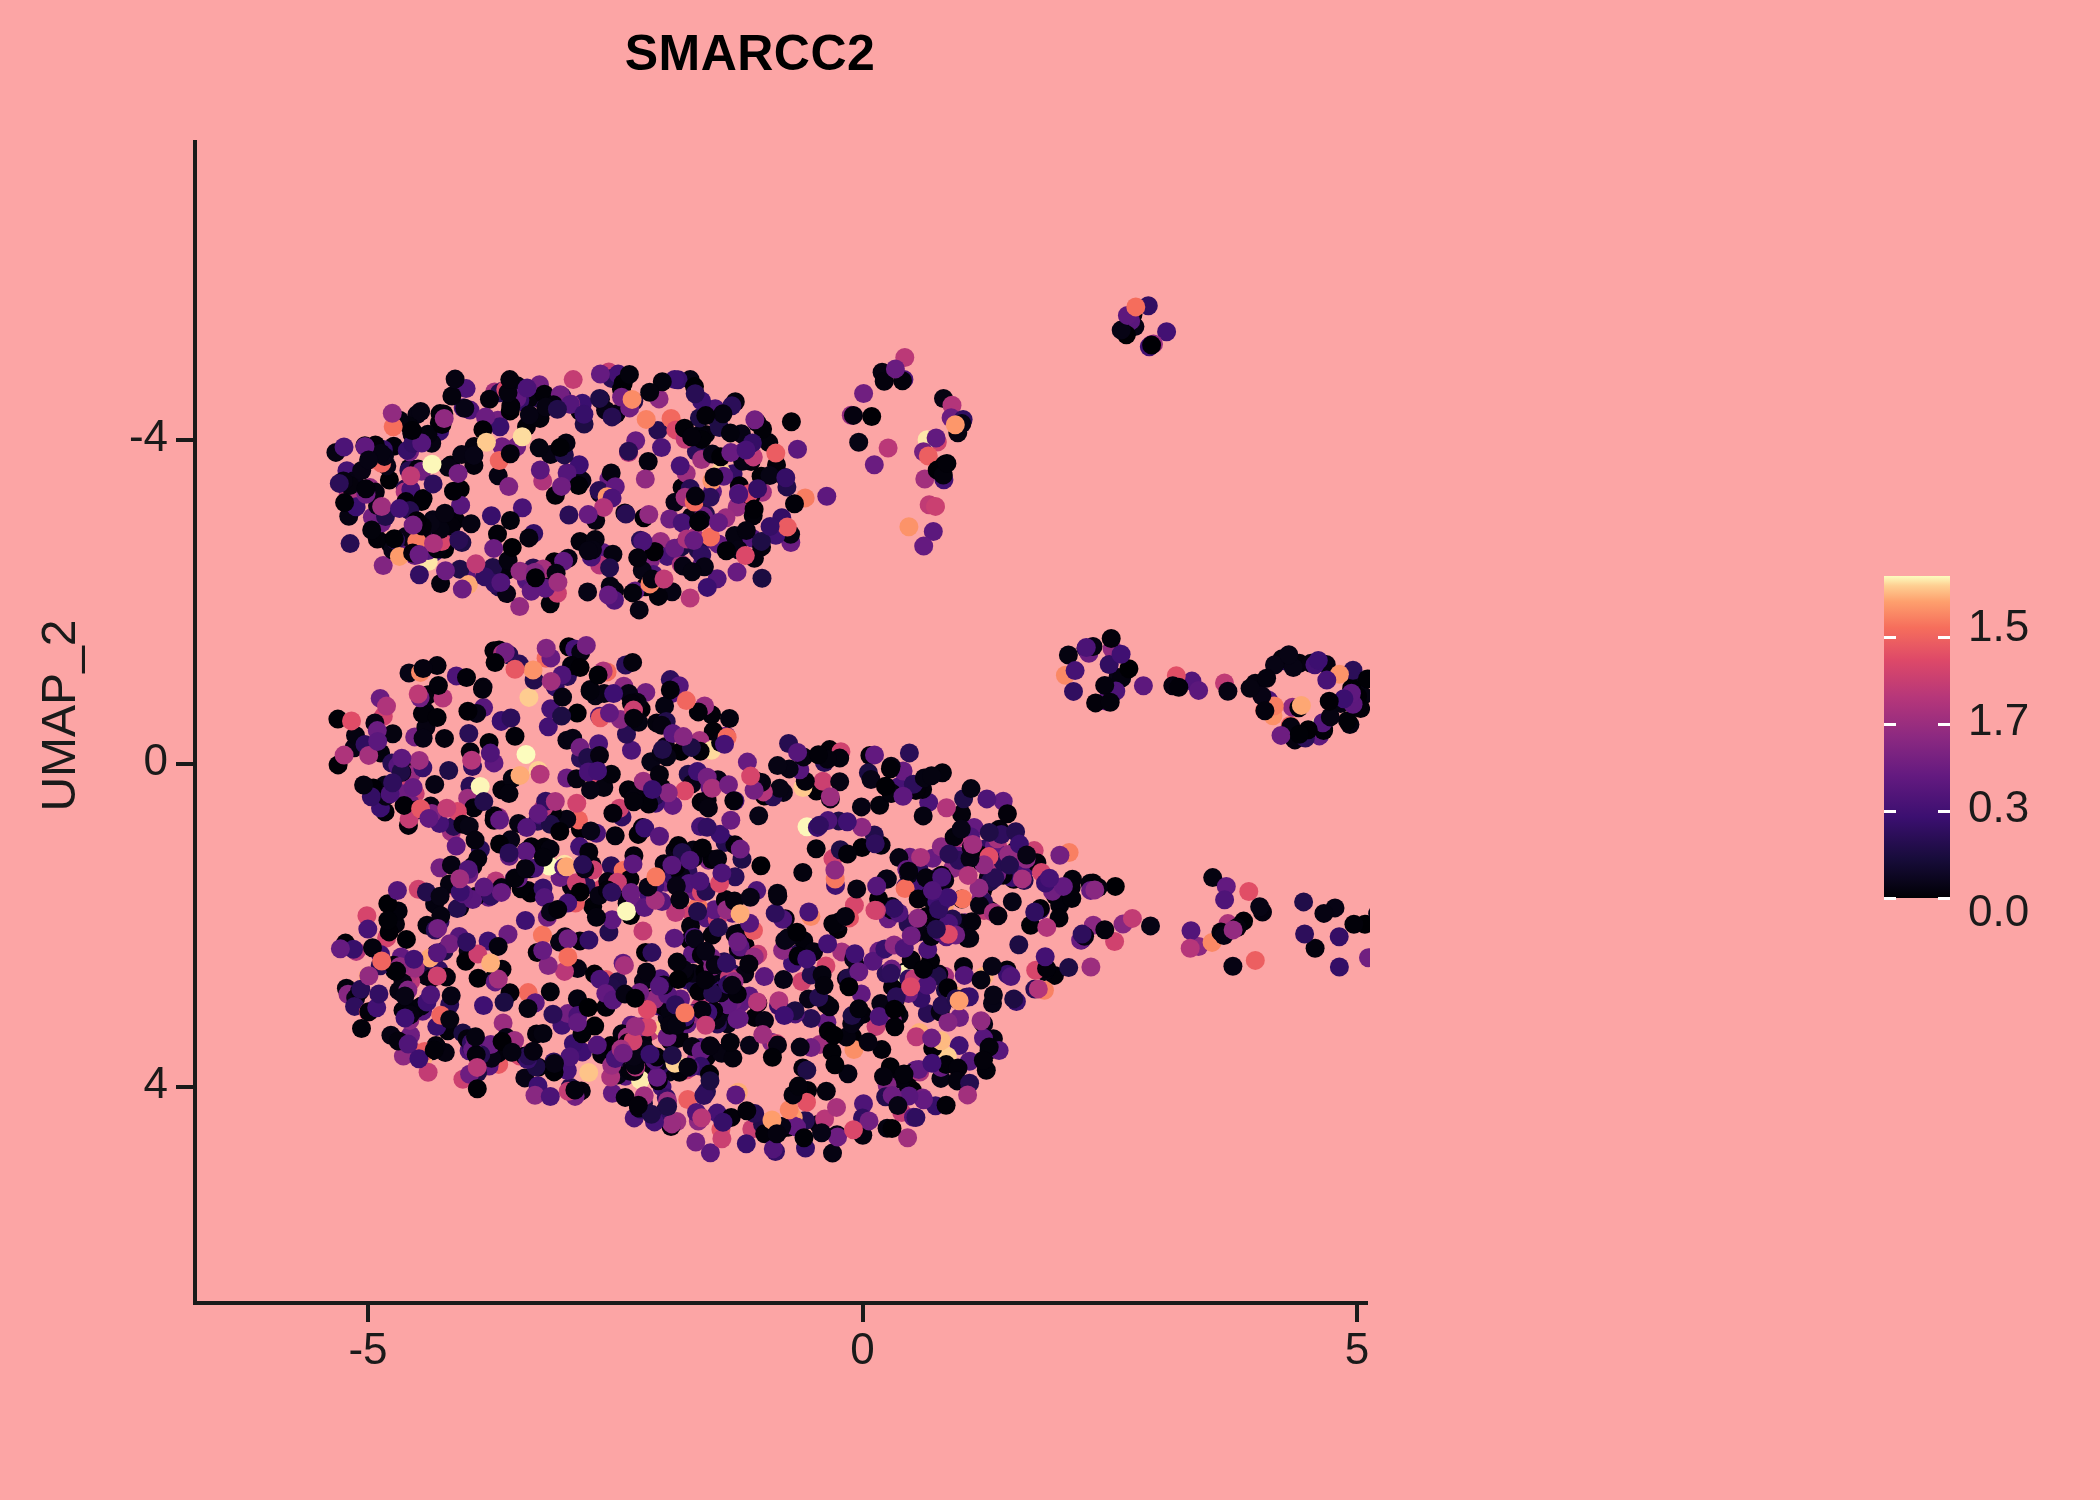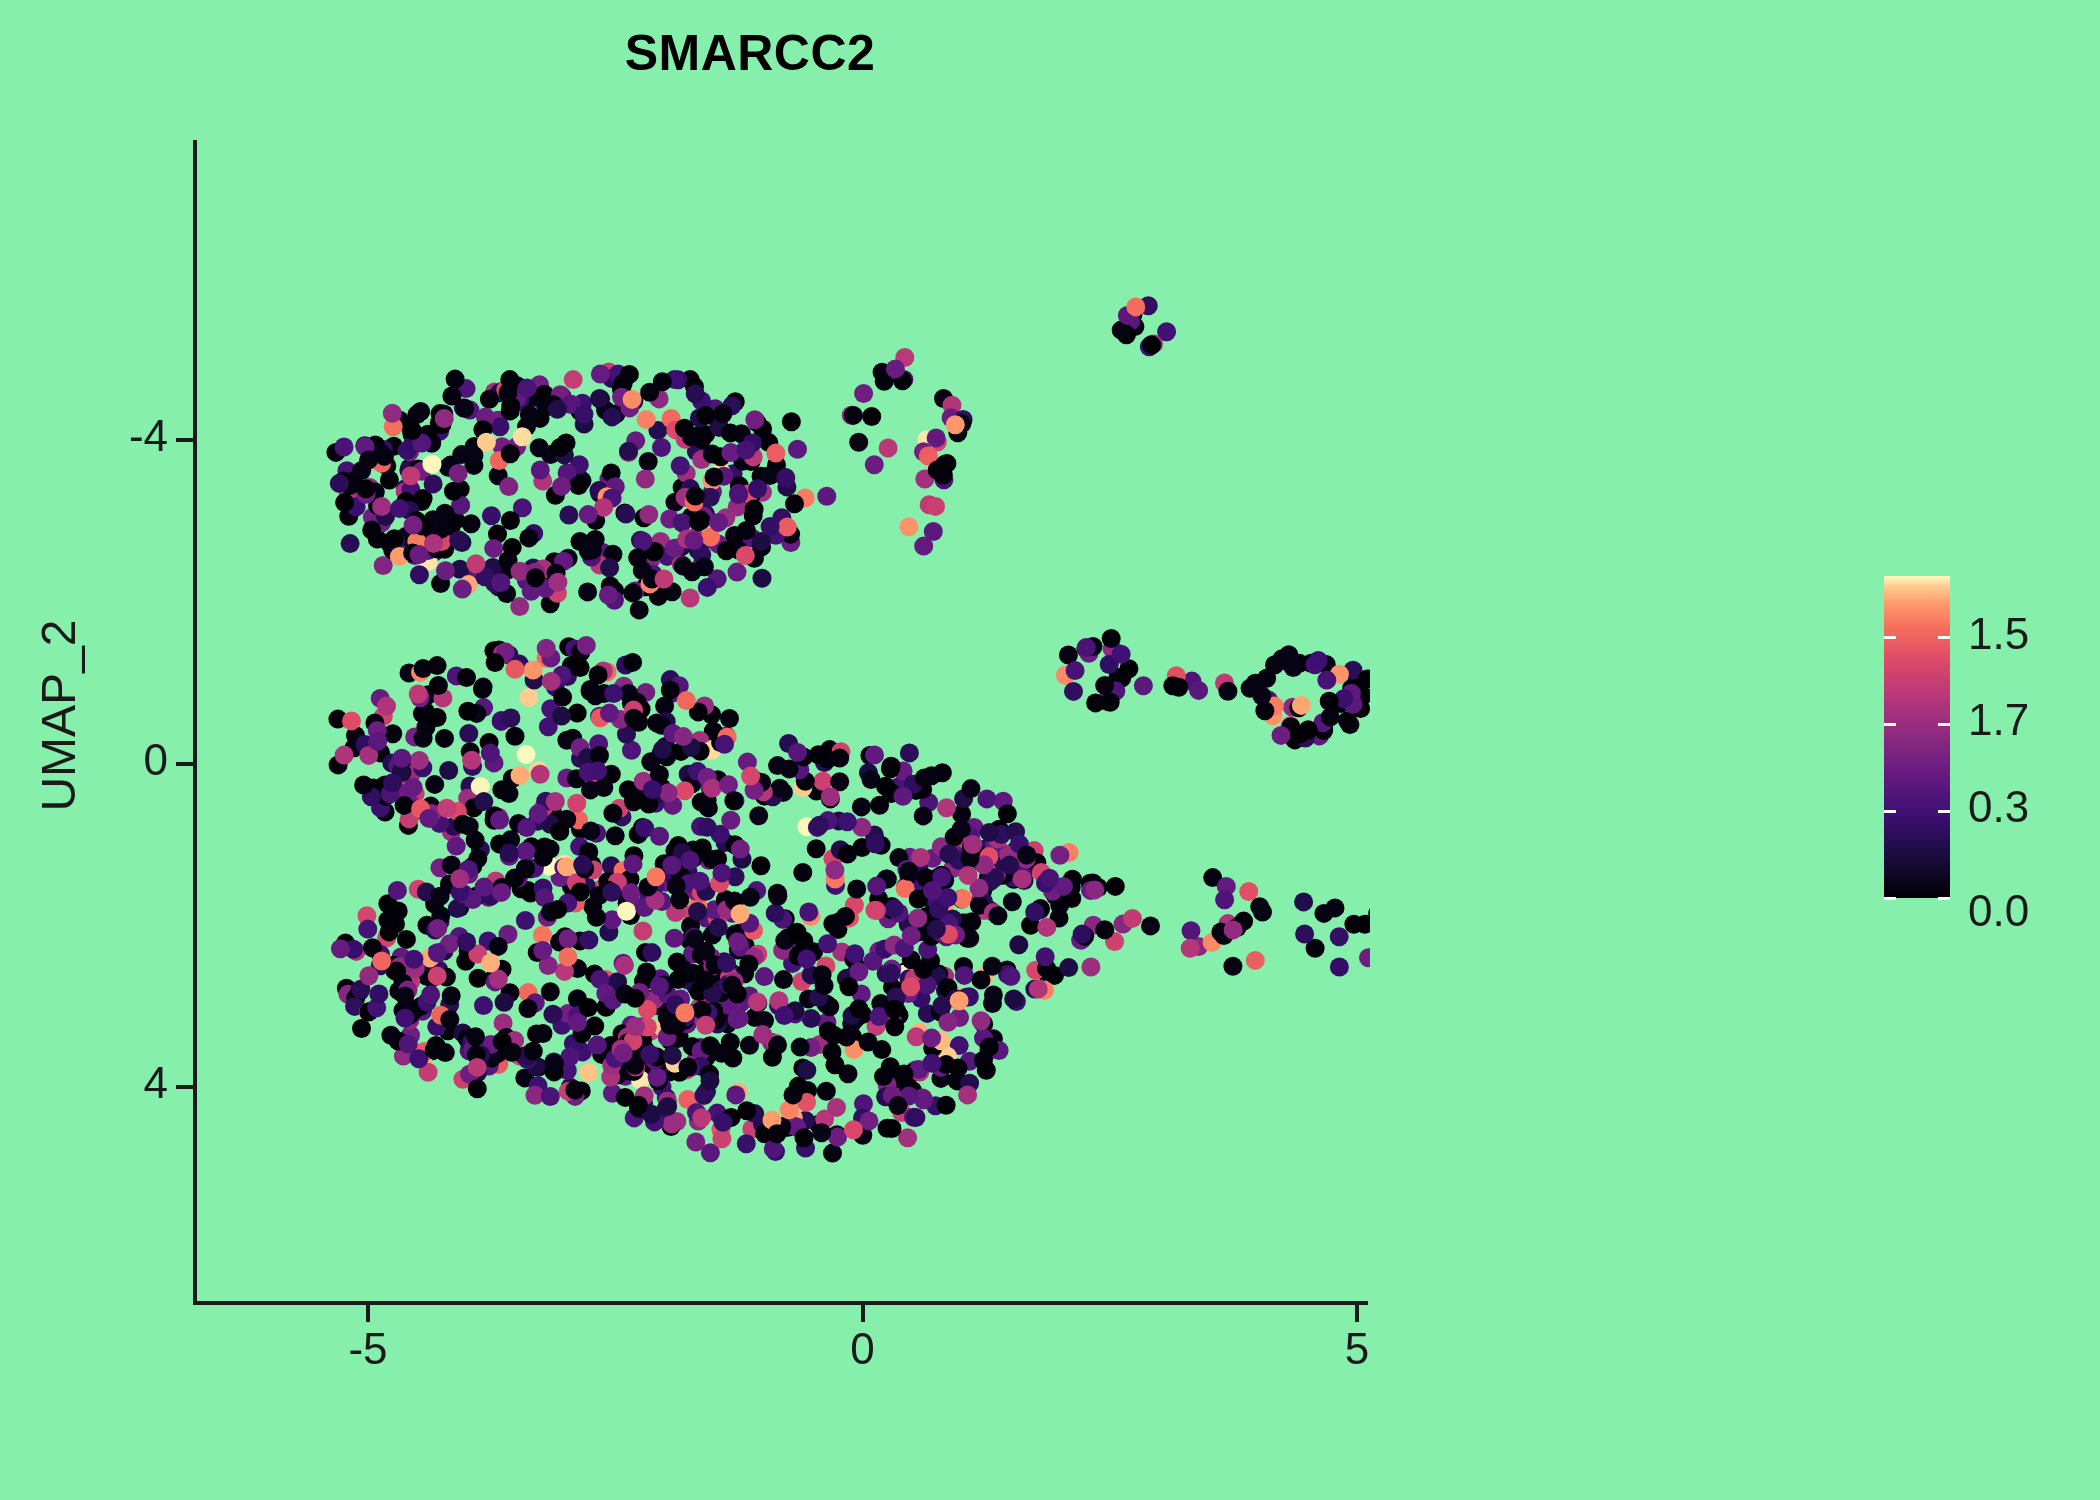--- a/index.html
+++ b/index.html
@@ -4,21 +4,21 @@
 <style>
   html, body {
     margin: 0;
     padding: 0;
     background: #ffffff;
   }
   #page {
     position: relative;
     width: 2100px;
     height: 1500px;
-    background: #86efac;
+    background: #fca5a5;
     font-family: "Liberation Sans", sans-serif;
     overflow: hidden;
   }
   #plot-title {
     position: absolute;
     left: 0;
     top: 24px;
     width: 1500px;
     text-align: center;
     font-size: 50px;
@@ -2080,21 +2080,21 @@
             <stop offset="92%" stop-color="#fe9f6d"></stop>
             <stop offset="97%" stop-color="#fecf92"></stop>
             <stop offset="100%" stop-color="#fcfdbf"></stop>
           </linearGradient>
         </defs>
         <rect x="0" y="0" width="66" height="322" fill="url(#cbgrad)"></rect>
       </svg>
     <div id="legend-ticks">
         <div class="legend-tick legend-tick-left" style="top: 59.9189px;"></div>
         <div class="legend-tick legend-tick-right" style="top: 59.9189px;"></div>
-        <div class="legend-label" style="top: 33px; text-align: center;">1.5</div>
+        <div class="legend-label" style="top: 25px; text-align: center;">1.5</div>
         <div class="legend-tick legend-tick-left" style="top: 146.946px;"></div>
         <div class="legend-tick legend-tick-right" style="top: 146.946px;"></div>
         <div class="legend-label" style="top: 118.946px;">1.7</div>
         <div class="legend-tick legend-tick-left" style="top: 233.973px;"></div>
         <div class="legend-tick legend-tick-right" style="top: 233.973px;"></div>
         <div class="legend-label" style="top: 205.973px;">0.3</div>
         <div class="legend-tick legend-tick-left" style="top: 321px;"></div>
         <div class="legend-tick legend-tick-right" style="top: 321px;"></div>
         <div class="legend-label" style="top: 310px;">0.0</div>
       </div>

